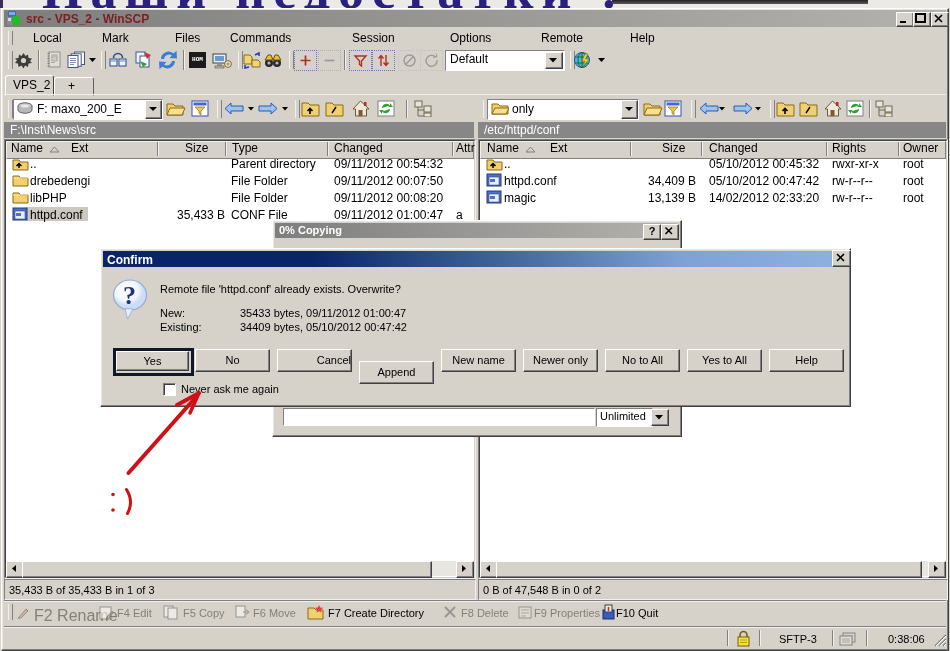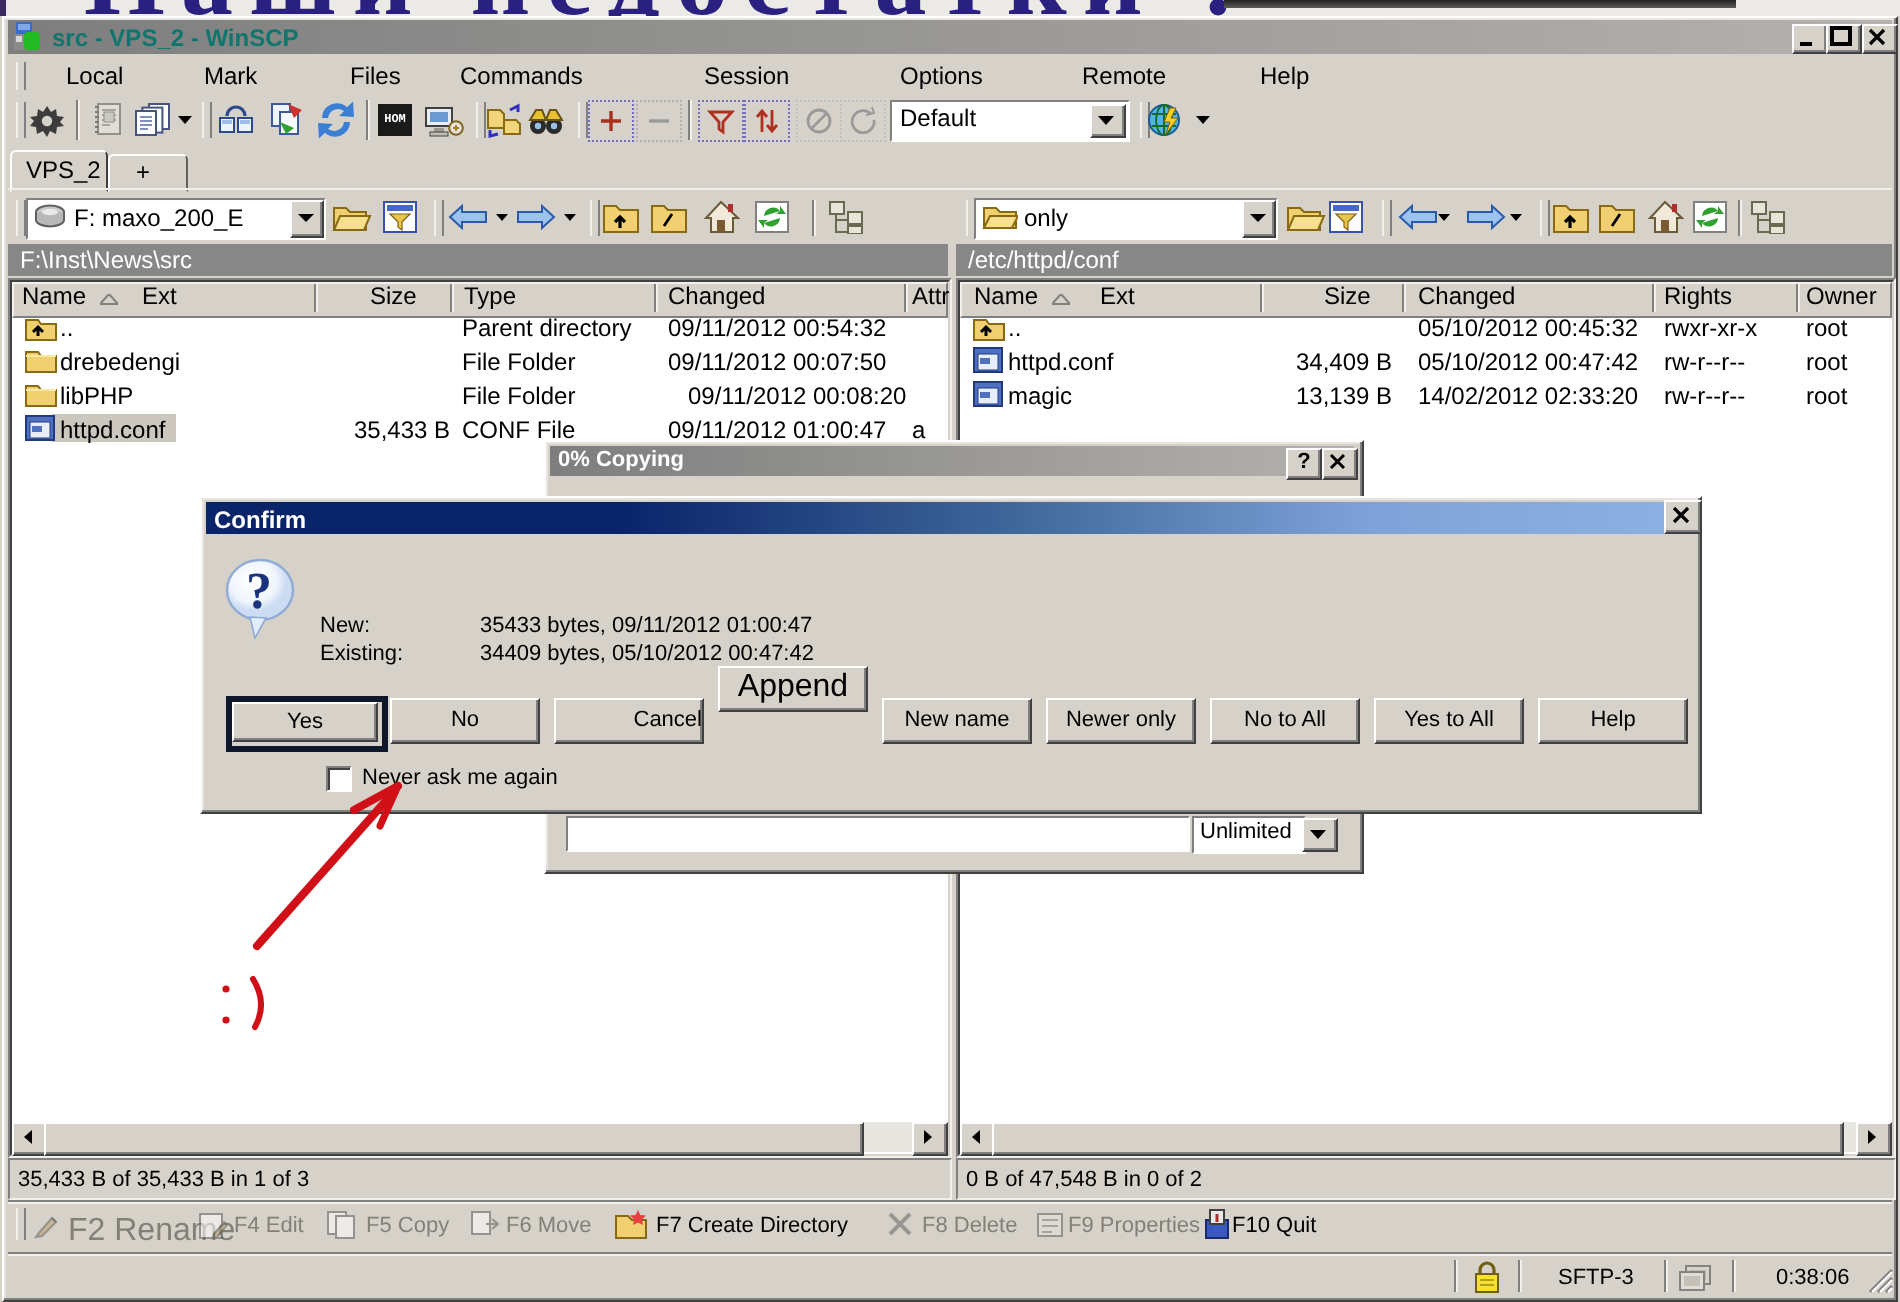--- a/index.html
+++ b/index.html
@@ -28,21 +28,21 @@
 <div class="abs" style="left:4px;top:10px;width:942px;height:17px;background:linear-gradient(90deg,#7e7e7e,#b4b2ae);"></div>
 <div class="abs" style="left:7px;top:11px;width:15px;height:15px;">
 <svg width="15" height="15" viewBox="0 0 15 15">
         <rect x="1" y="0" width="8" height="8" fill="#3a6bc8"></rect>
         <rect x="2" y="1" width="6" height="3" fill="#7fa8e8"></rect>
         <rect x="0" y="6" width="6" height="8" fill="#8a8a8a"></rect>
         <rect x="1" y="7" width="3" height="3" fill="#d8d8d8"></rect>
         <rect x="5" y="5" width="8" height="9" rx="2" fill="#22bb22"></rect>
       </svg>
 </div>
-<div class="abs tx" style="left:26px;top:12px;font-weight:bold;color:#0f766e;font-size:12px;">src - VPS_2 - WinSCP</div>
+<div class="abs tx" style="left:26px;top:12px;font-weight:bold;color:#7f1d1d;font-size:12px;">src - VPS_2 - WinSCP</div>
 <div class="abs btn" style="left:896px;top:12px;width:16px;height:13px;">
       <svg width="14" height="12">
         <rect x="3" y="8" width="6" height="2" fill="#000"></rect>
       </svg>
     </div>
 <div class="abs btn" style="left:913px;top:12px;width:16px;height:13px;">
       <svg width="14" height="12">
         <rect x="2" y="1" width="9" height="8" fill="none" stroke="#000" stroke-width="2"></rect>
       </svg>
     </div>
@@ -437,21 +437,21 @@
       </svg>
     </div>
 <div class="abs tx" style="left:30px;top:208px;">httpd.conf</div>
 <div class="abs tx" style="left:177px;top:208px;">35,433 B</div>
 <div class="abs tx" style="left:231px;top:157px;">Parent directory</div>
 <div class="abs tx" style="left:231px;top:174px;">File Folder</div>
 <div class="abs tx" style="left:231px;top:191px;">File Folder</div>
 <div class="abs tx" style="left:231px;top:208px;">CONF File</div>
 <div class="abs tx" style="left:334px;top:157px;">09/11/2012 00:54:32</div>
 <div class="abs tx" style="left:334px;top:174px;">09/11/2012 00:07:50</div>
-<div class="abs tx" style="left:344px;top:191px;">09/11/2012 00:08:20</div>
+<div class="abs tx" style="left:334px;top:191px;">09/11/2012 00:08:20</div>
 <div class="abs tx" style="left:334px;top:208px;">09/11/2012 01:00:47</div>
 <div class="abs tx" style="left:456px;top:208px;">a</div>
 
 <div class="abs" style="left:478px;top:139px;width:468px;height:438px;border:1px solid;border-color:#808080 #f2f0ec #f2f0ec #808080;"></div>
 <div class="abs" style="left:479px;top:140px;width:466px;height:436px;border:1px solid;border-color:#404040 #d6d2ca #d6d2ca #404040;background:#fff;"></div>
 
 <div class="abs thin" style="left:480px;top:141px;width:464px;height:16px;"></div>
 <div class="abs tx" style="left:487px;top:141px;">Name</div>
 <div class="abs" style="left:526px;top:147px;">
       <svg width="9" height="6">
@@ -537,31 +537,32 @@
             <stop offset="0%" stop-color="#ffffff"></stop>
             <stop offset="70%" stop-color="#f0f6fd"></stop>
             <stop offset="100%" stop-color="#ccdcf2"></stop>
           </radialGradient>
         </defs>
 <ellipse cx="18" cy="16" rx="16.5" ry="15" fill="url(#bg1)" stroke="#90abd4" stroke-width="1.2"></ellipse>
 <path d="M13 29.5 L21 30 L15.5 40 Z" fill="#e4edfa" stroke="#90abd4" stroke-width=".8"></path>
 <text x="11" y="25" font-family="Liberation Serif" font-size="26" font-weight="bold" fill="#1a3380">?</text>
 </svg>
     </div>
+<div class="abs tx" style="left:160px;top:283px;font-size:11px;">Remote file 'httpd.conf' already exists. Overwrite?</div>
 <div class="abs tx" style="left:160px;top:307px;font-size:11px;">New:</div>
 <div class="abs tx" style="left:240px;top:307px;font-size:11px;">35433 bytes, 09/11/2012 01:00:47</div>
 <div class="abs tx" style="left:160px;top:321px;font-size:11px;">Existing:</div>
 <div class="abs tx" style="left:240px;top:321px;font-size:11px;">34409 bytes, 05/10/2012 00:47:42</div>
 
 <div class="abs" style="left:113px;top:348px;width:75px;height:22px;border:3px solid #0f172a;">
       <div class="btn" style="width:71px;height:18px;text-align:center;line-height:18px;font-size:11px;">Yes</div>
     </div>
 <div class="abs btn" style="left:195px;top:349px;width:73px;height:21px;text-align:center;line-height:20px;font-size:11px;">No</div>
 <div class="abs btn" style="left:277px;top:349px;width:73px;height:21px;text-align:right;line-height:20px;font-size:11px;">Cancel</div>
-<div class="abs btn" style="left:359px;top:333px;width:73px;height:21px;text-align:center;line-height:20px;font-size:16px;">Append</div>
+<div class="abs btn" style="left:359px;top:361px;width:73px;height:21px;text-align:center;line-height:20px;font-size:11px;">Append</div>
 <div class="abs btn" style="left:441px;top:349px;width:73px;height:21px;text-align:center;line-height:20px;font-size:11px;">New name</div>
 <div class="abs btn" style="left:523px;top:349px;width:73px;height:21px;text-align:center;line-height:20px;font-size:11px;">Newer only</div>
 <div class="abs btn" style="left:605px;top:349px;width:73px;height:21px;text-align:center;line-height:20px;font-size:11px;">No to All</div>
 <div class="abs btn" style="left:687px;top:349px;width:73px;height:21px;text-align:center;line-height:20px;font-size:11px;">Yes to All</div>
 <div class="abs btn" style="left:769px;top:349px;width:73px;height:21px;text-align:center;line-height:20px;font-size:11px;">Help</div>
 
 <div class="abs" style="left:163px;top:383px;width:11px;height:11px;background:#fff;border:1px solid;border-color:#808080 #fff #fff #808080;box-shadow:inset 1px 1px 0 #404040;"></div>
 <div class="abs tx" style="left:181px;top:383px;font-size:11px;">Never ask me again</div>
 
 <div class="abs" style="left:6px;top:561px;width:466px;height:15px;background:#e8e6e0;"></div>

